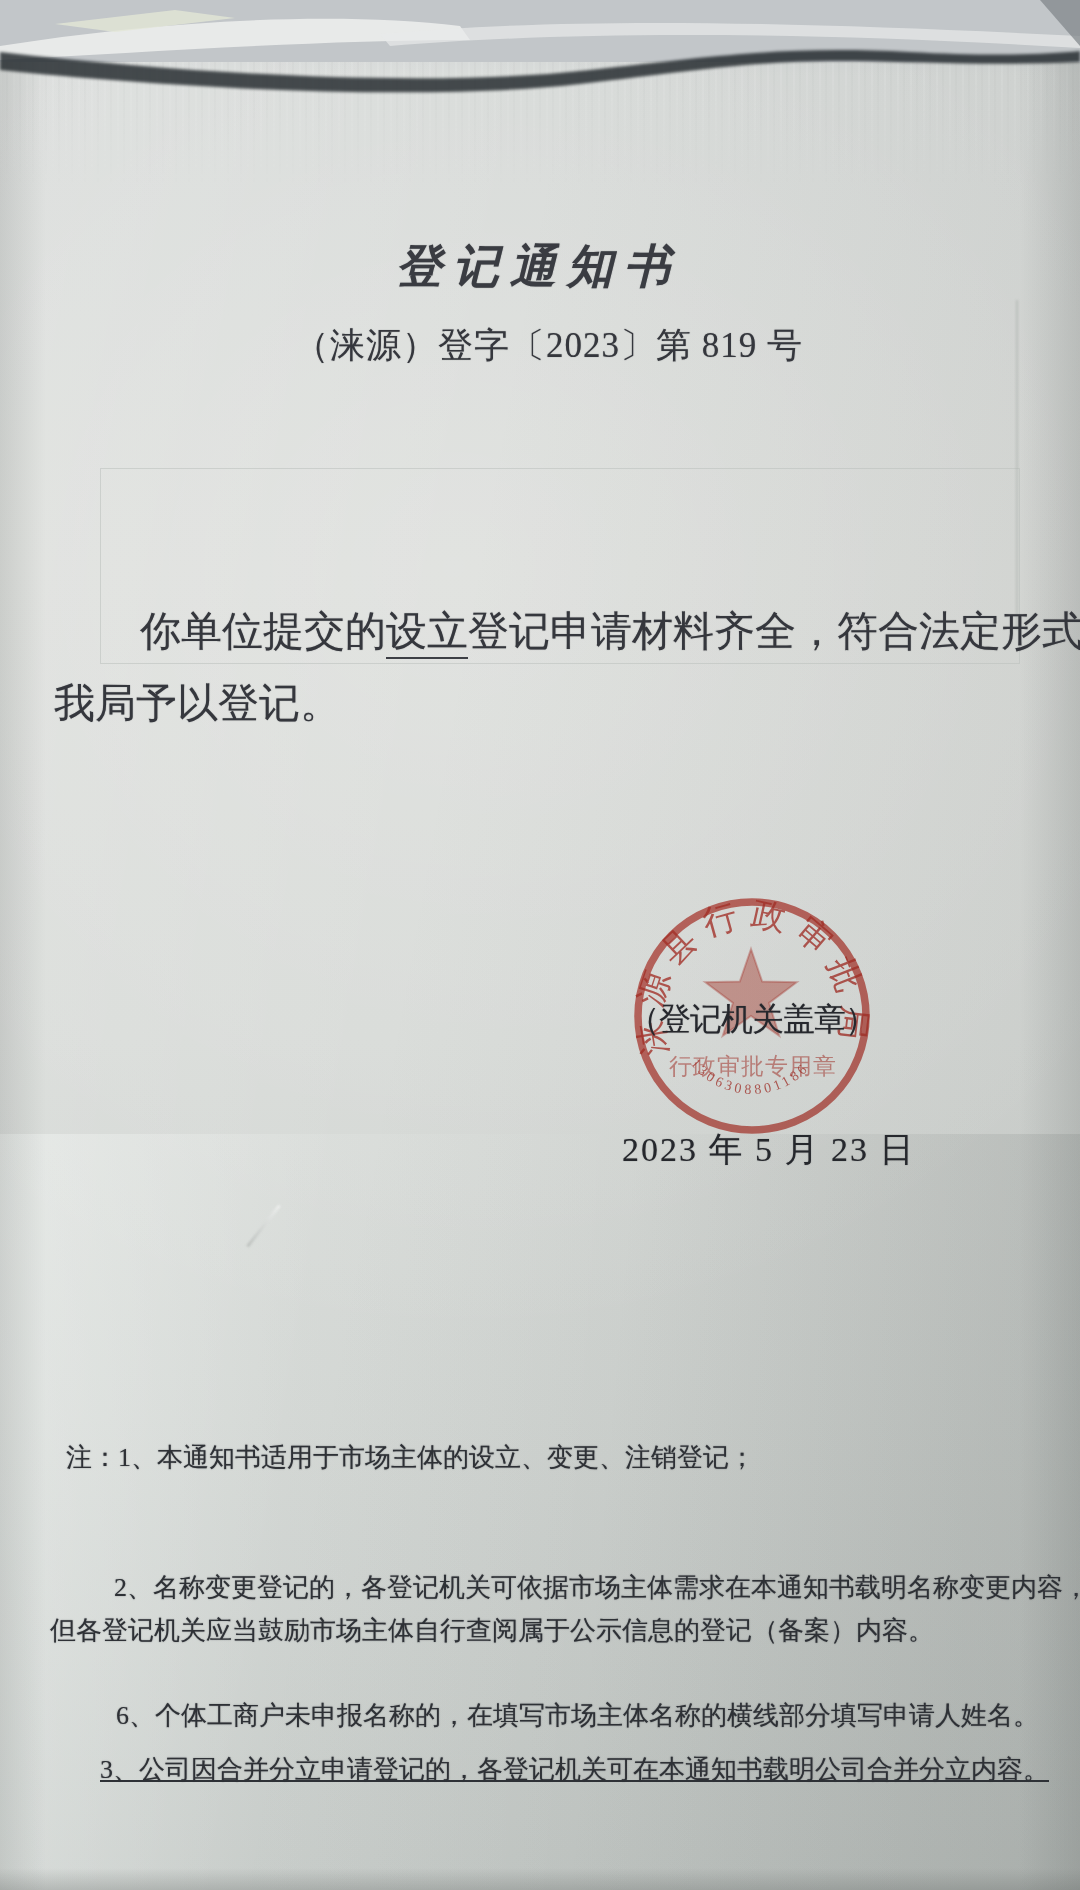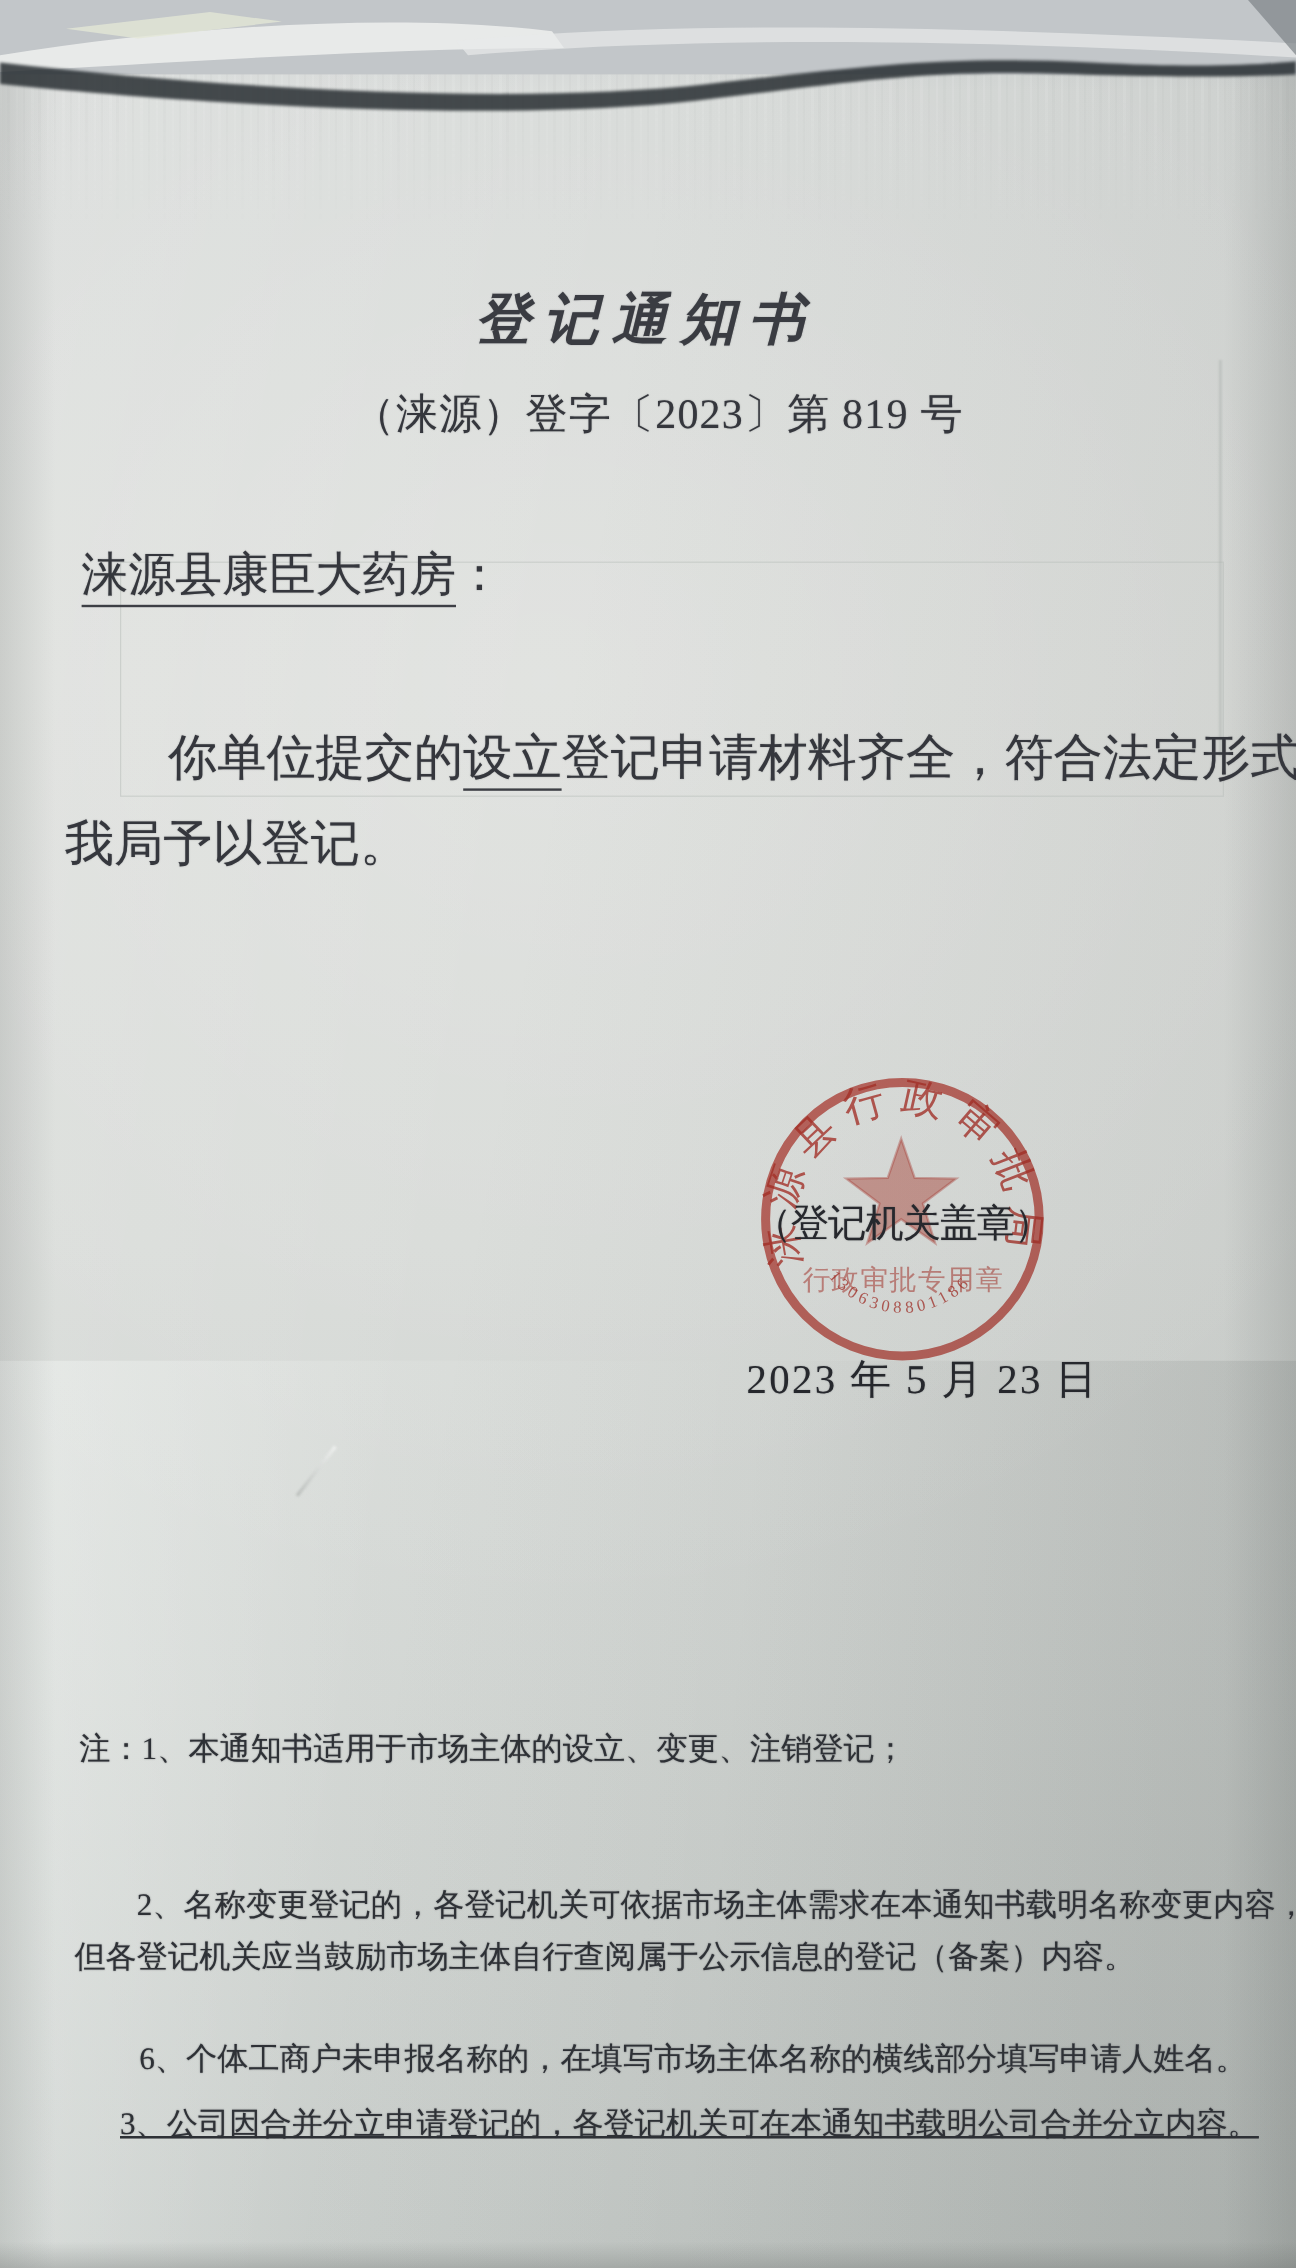--- a/index.html
+++ b/index.html
@@ -39,21 +39,21 @@
   .docnum{left:294px;top:322px;font-size:35px;letter-spacing:1px;}
   .addressee{left:68px;top:452px;font-size:39px;}
   .u{border-bottom:2px solid #3d3f45;padding-bottom:3px;}
   .body1{left:140px;top:604px;font-size:41px;}
   .body2{left:54px;top:676px;font-size:41px;}
   .seal-caption{left:628px;top:998px;font-size:32px;letter-spacing:-1px;color:#26282d;z-index:4;}
   .date{left:622px;top:1127px;font-size:34px;letter-spacing:2px;color:#26282d;z-index:4;}
   .note{font-size:26px;color:#2e3136;text-shadow:0 0 1.3px rgba(50,52,58,0.65);}
   .n1{left:66px;top:1440px;}
   .n2{left:114px;top:1570px;}
-  .n3{left:50px;top:1613px;margin-left:12px;}
+  .n3{left:50px;top:1613px;}
   .n4{left:100px;top:1752px;text-decoration:underline;}
   .n5{left:116px;top:1698px;}
   #seal{position:absolute;left:630px;top:894px;z-index:3;mix-blend-mode:multiply;filter:blur(0.4px);}
   #topseam{position:absolute;left:0;top:0;z-index:1;}
 </style>
 </head>
 <body>
 
 <div id="photo">
 
@@ -87,21 +87,20 @@
     </text>
     <text x="123" y="180" font-size="23" fill="rgba(195,62,52,0.55)" text-anchor="middle" style="letter-spacing:1px">行政审批专用章</text>
     <text font-size="14" fill="rgba(192,54,45,0.75)" style="letter-spacing:3.5px">
       <textPath href="#arcBottom" startOffset="4">1306308801186</textPath>
     </text>
   </svg>
 
   <div class="ink title">登记通知书</div>
   <div class="ink docnum">（涞源）登字〔2023〕第 819 号</div>
 
-  <div class="ink addressee"><span class="u">涞源县康臣大药房</span><span>：</span></div>
 
   <div class="ink body1"><span>你单位提交的</span><span class="u">设立</span><span>登记申请材料齐全，符合法定形式，</span></div>
   <div class="ink body2">我局予以登记。</div>
 
   <div class="ink seal-caption">（登记机关盖章）</div>
   <div class="ink date">2023 年 5 月 23 日</div>
 
   <div>
     <div class="ink note n1">注：1、本通知书适用于市场主体的设立、变更、注销登记；</div>
     <div class="ink note n2">2、名称变更登记的，各登记机关可依据市场主体需求在本通知书载明名称变更内容，</div>

